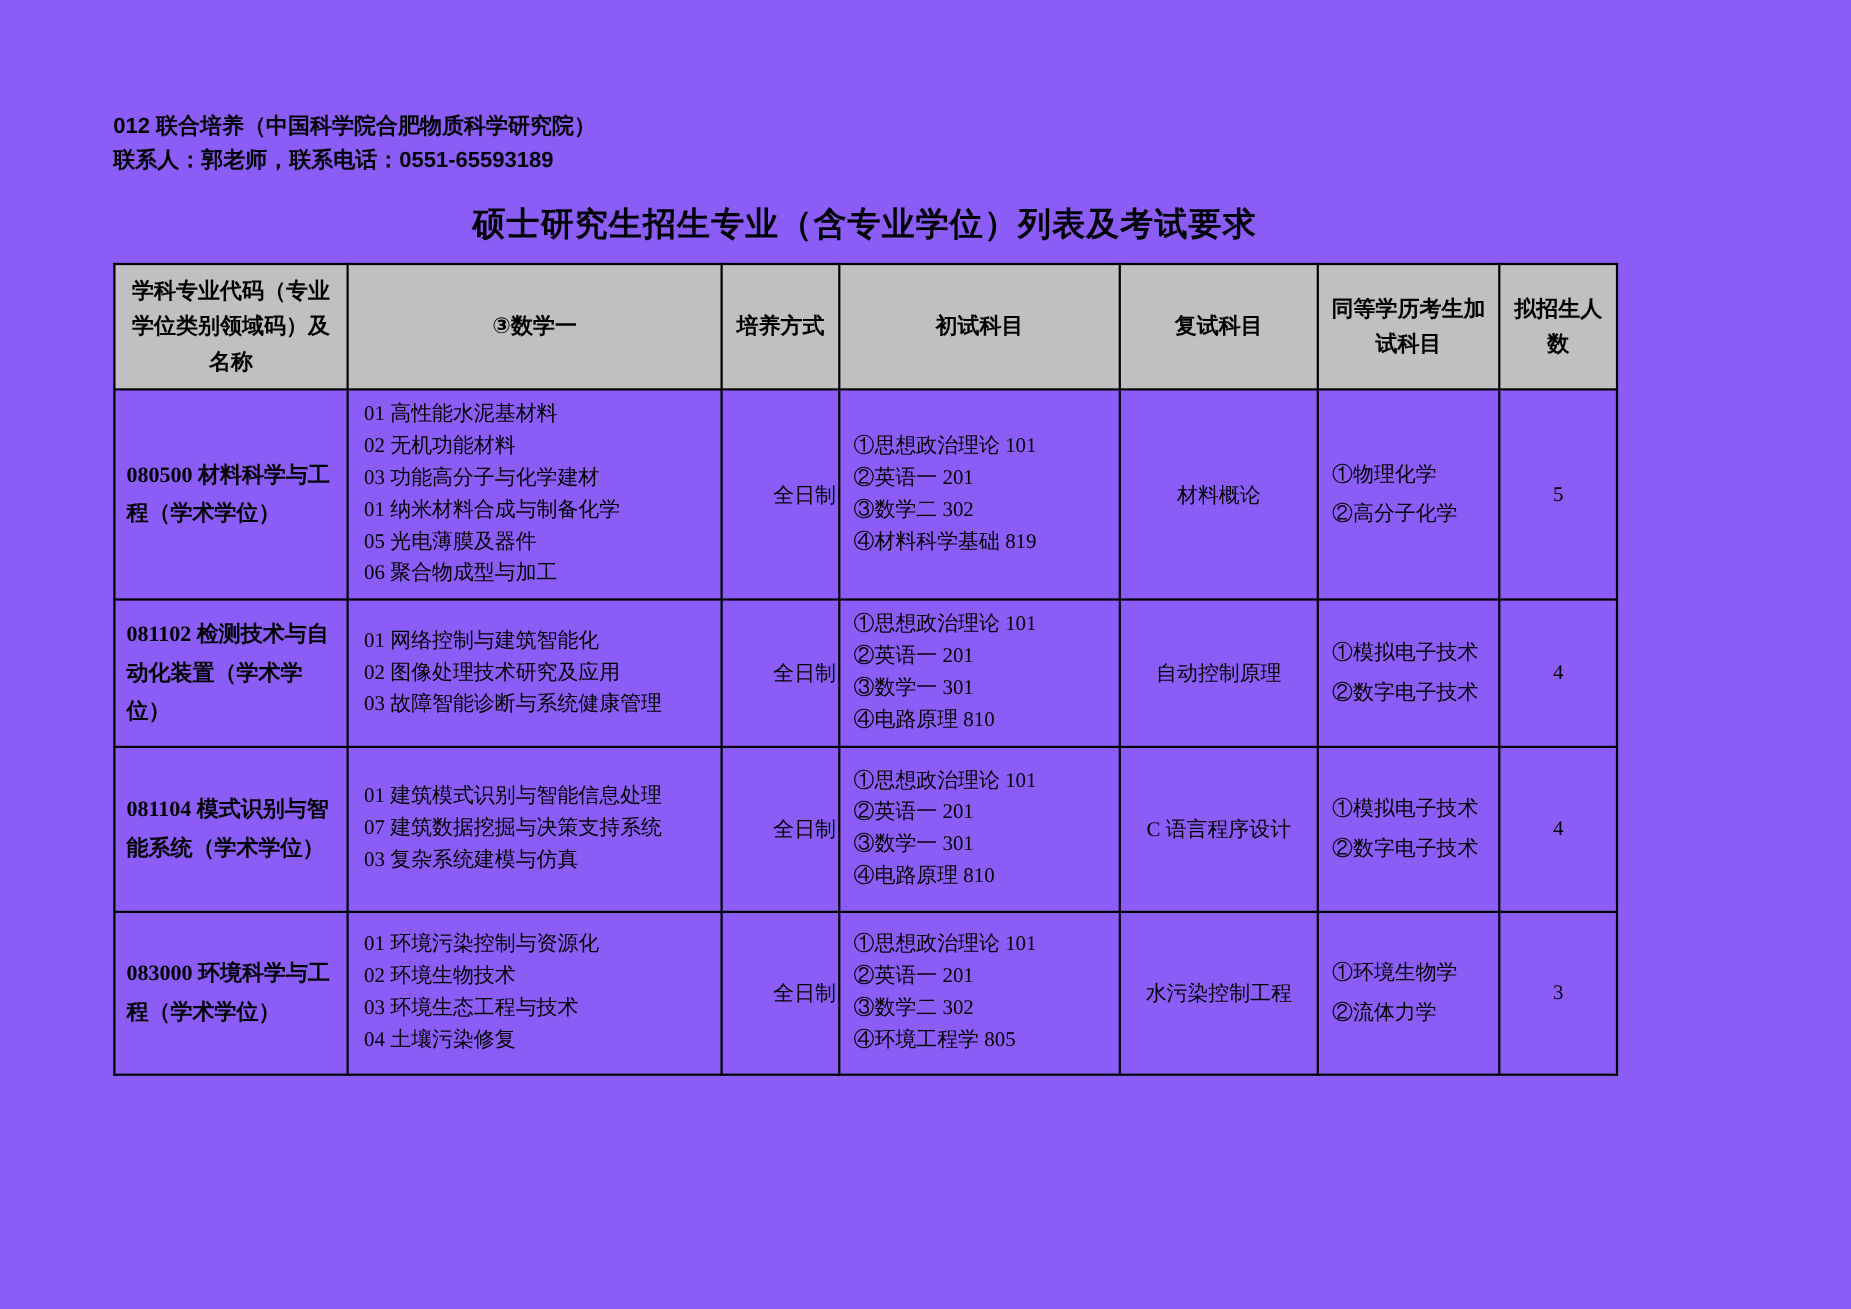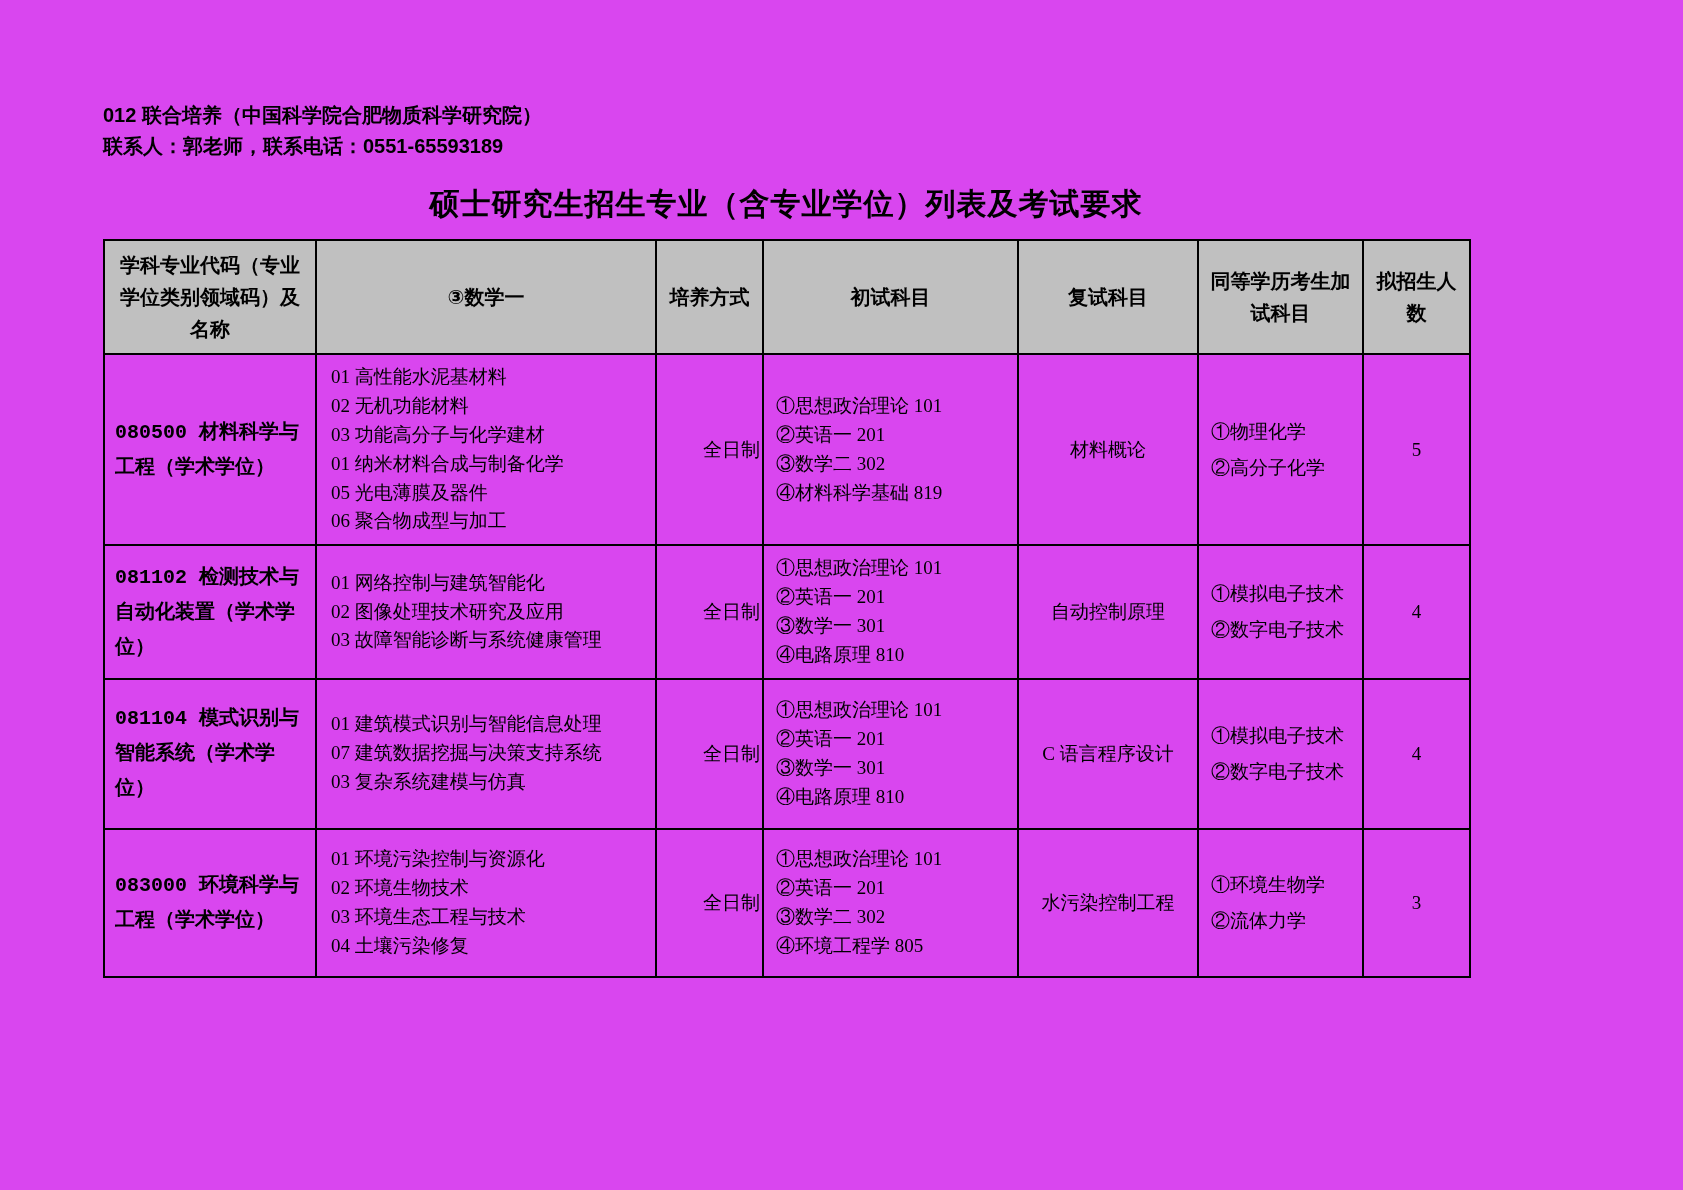--- a/index.html
+++ b/index.html
@@ -8,21 +8,21 @@
     width:1683px;
     height:1190px;
     color:#000;
     font-family:"Liberation Serif","DejaVu Serif",serif;
     -webkit-font-smoothing:antialiased;
   }
   .page{
     position:relative;
     width:1683px;
     height:1190px;
-    background:#d946ef;
+    background:#8b5cf6;
     overflow:hidden;
   }
   .content{
     position:absolute;
     left:103px;
     top:100px;
     width:1366px;
   }
   .doc-header{
     font-family:"Liberation Sans","DejaVu Sans",sans-serif;
@@ -55,21 +55,21 @@
     background:#c0c0c0;
     font-family:"Liberation Sans","DejaVu Sans",sans-serif;
     font-weight:bold;
     font-size:20px;
     text-align:center;
     padding:8px 6px;
     line-height:1.6;
     height:72px;
   }
   td.col-code{
-    font-family:Liberation Mono, monospace;
+    font-family:Liberation Serif, serif;
     font-weight:bold;
     font-size:20px;
     padding:6px 4px 6px 10px;
     line-height:1.75;
     margin-left:32px;
   }
   td.col-dir{
     padding:8px 4px 8px 14px;
     line-height:1.52;
     font-family:Liberation Serif, serif;

